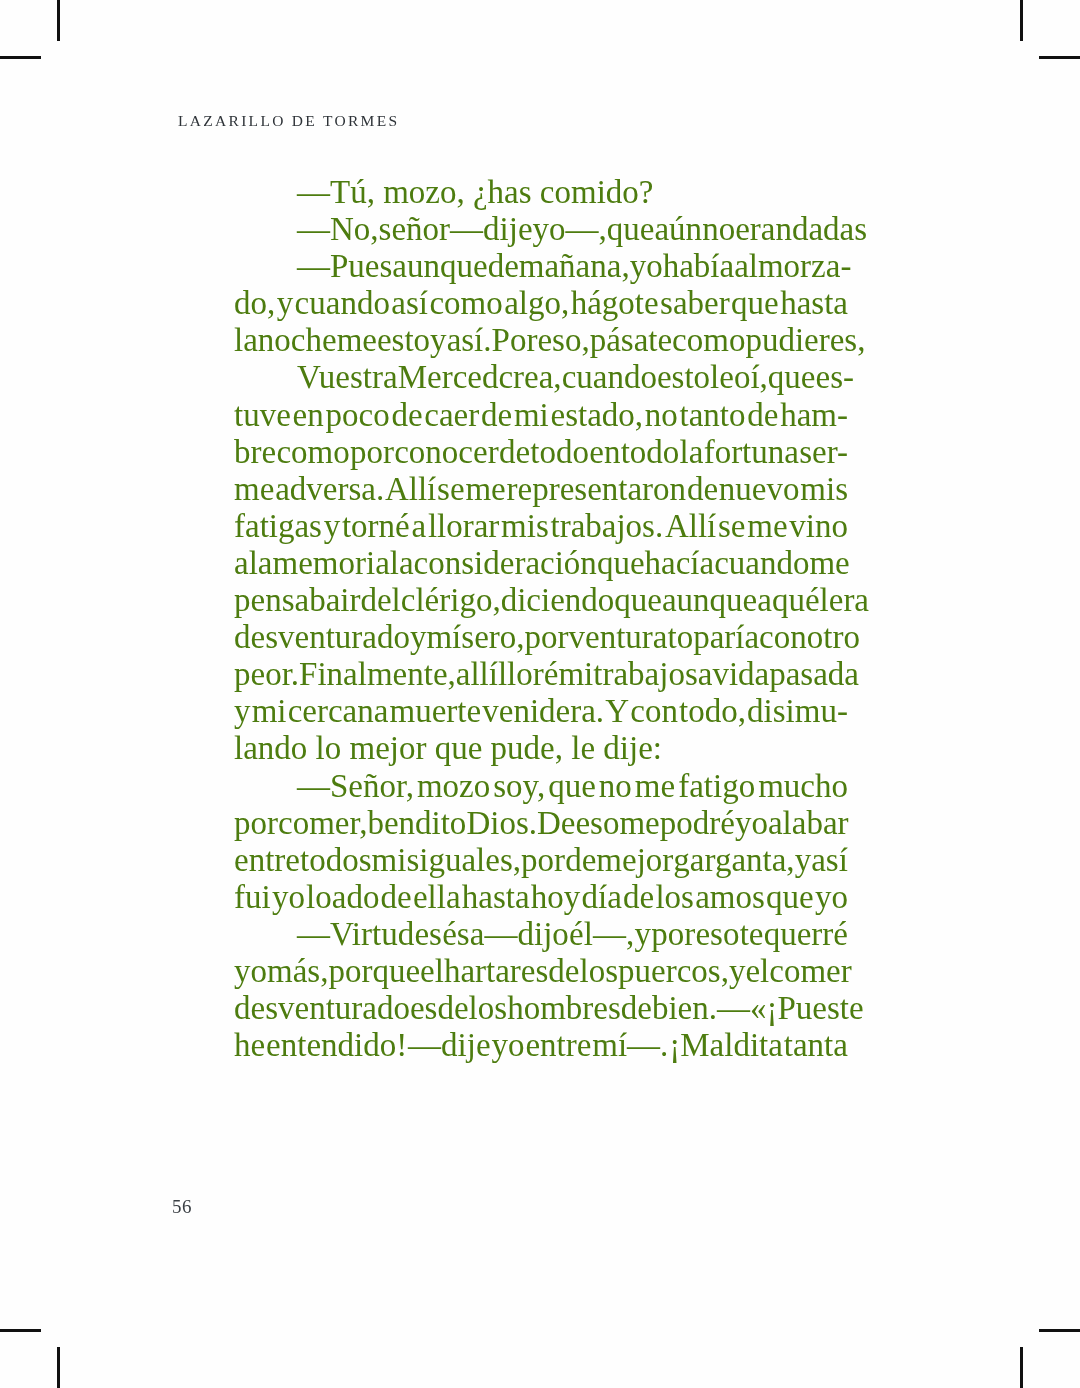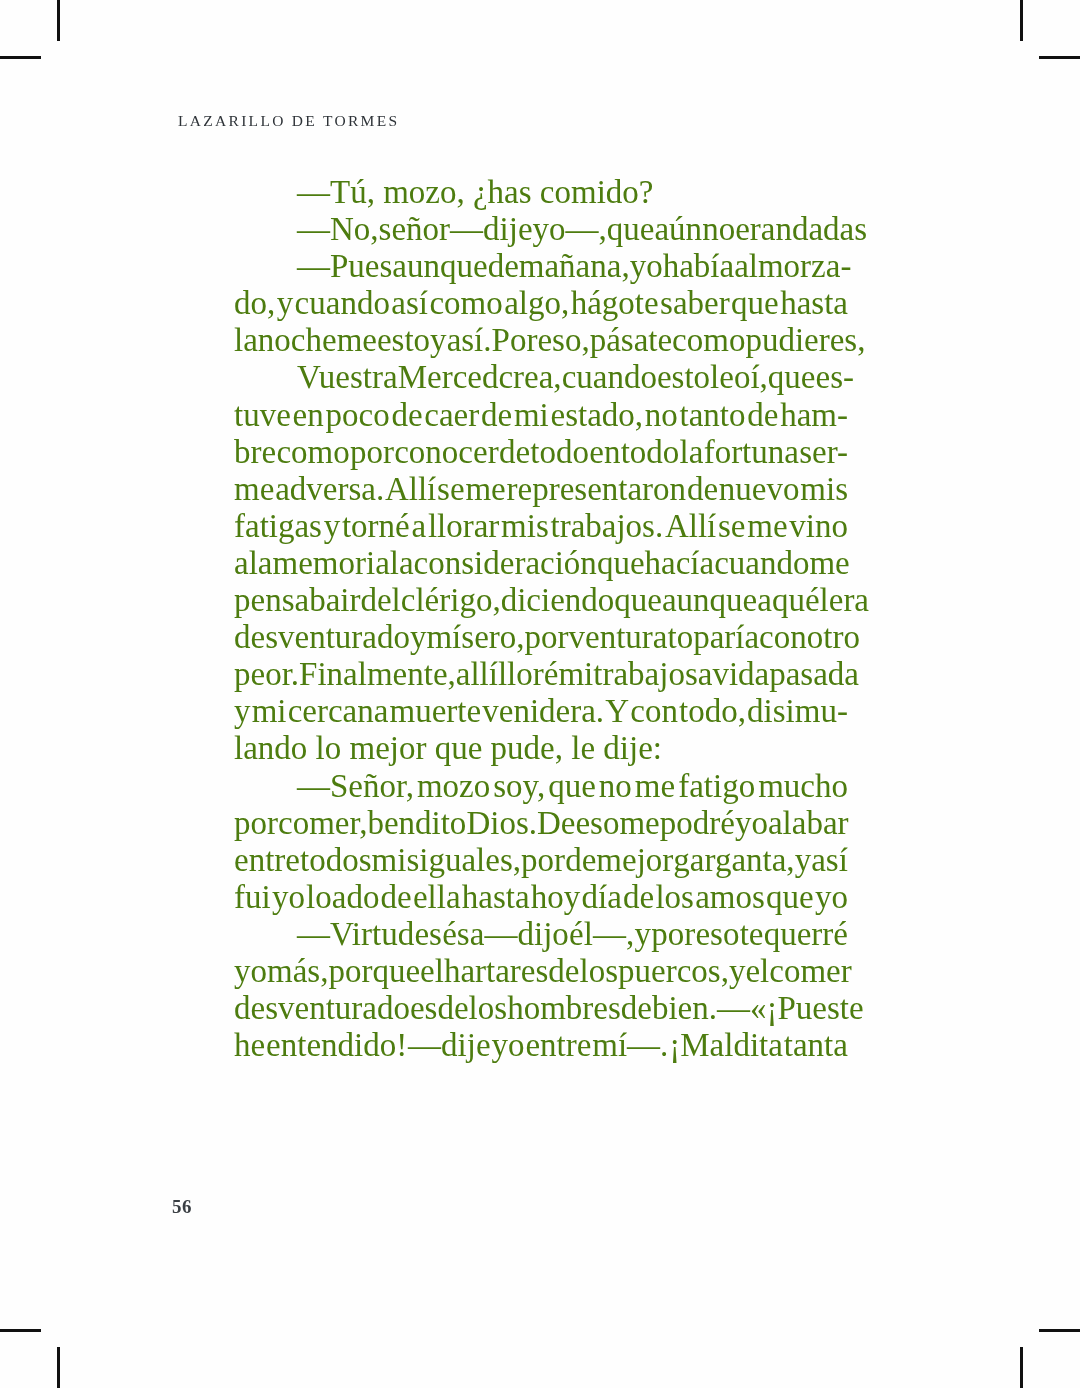--- a/index.html
+++ b/index.html
@@ -81,21 +81,20 @@
   .line.j.indent { padding-left: 63px; }
 
   
   .folio {
     position: absolute;
     left: 172px;
     top: 1196px;
     font-size: 19px;
     color: #3a3f44;
     letter-spacing: 0.5px;
-    font-weight: bold;
   }
 </style>
 </head>
 <body>
 
 <div class="page">
 
   <div class="crop crop-v crop-tl-v"></div>
   <div class="crop crop-h crop-tl-h"></div>
   <div class="crop crop-v crop-tr-v"></div>

